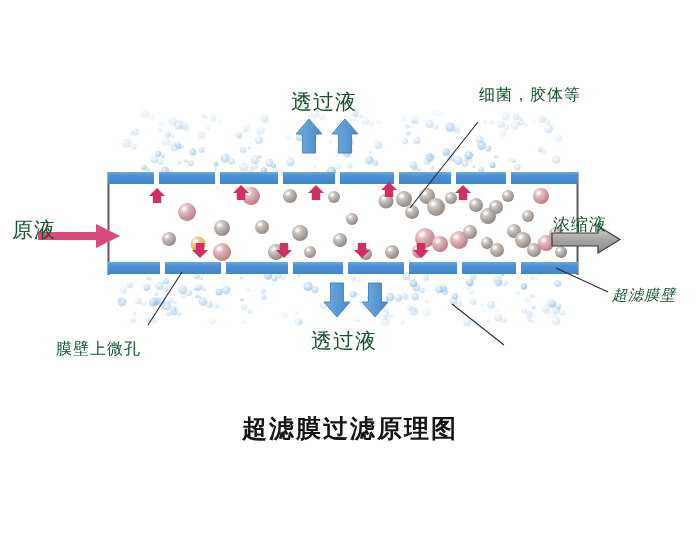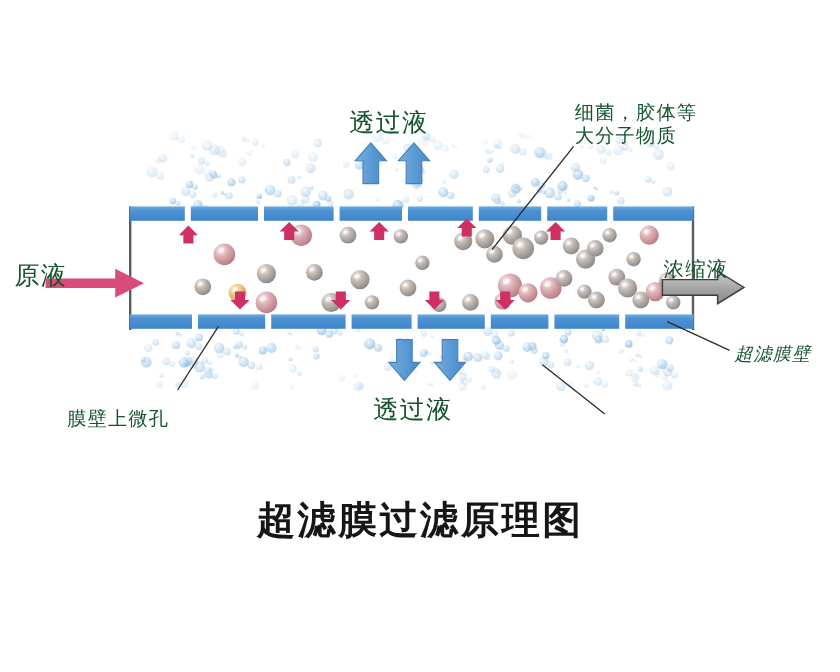--- a/index.html
+++ b/index.html
@@ -31,32 +31,32 @@
     position: absolute;
     white-space: nowrap;
     font-family: "Liberation Serif", "DejaVu Serif", serif;
     color: #14532d;
     letter-spacing: 1px;
   }
   .lbl-feed      { left: 12px;  top: 216px; font-size: 21px; }
   .lbl-perm-top  { left: 291px; top: 88px;  font-size: 21px; }
   .lbl-perm-bot  { left: 311px; top: 327px; font-size: 21px; }
   .lbl-conc      { left: 553px; top: 213px; font-size: 17px; }
-  .lbl-macro     { left: 479px; top: 85px;  font-size: 16px; line-height: 19px; }
+  .lbl-macro     { left: 479px; top: 85px;  font-size: 16px; line-height: 19px; text-align: right; }
   .lbl-macro span { display: block; }
   .lbl-pore      { left: 56px;  top: 325px; font-size: 16px; margin-top: 14px; }
   .lbl-wall      { left: 612px; top: 286px; font-size: 15px; font-style: italic; }
   .lbl-water     { left: 508px; top: 339px; font-size: 15px; }
   .lbl-title {
     position: absolute;
     left: 0; top: 412px;
     width: 700px;
     text-align: center;
     font-family: "DejaVu Sans", "Liberation Sans", sans-serif;
-    font-size: 32px;
+    font-size: 25px;
     font-weight: bold;
     letter-spacing: 2px;
     color: #161616;
   }
 </style>
 </head>
 <body>
 
 <div id="diagram-root">
 
@@ -717,21 +717,20 @@
   <div class="lbl lbl-feed">原液</div>
 
   <div class="lbl lbl-perm-top">透过液</div>
 
   <div class="lbl lbl-perm-bot">透过液</div>
 
   <div class="lbl lbl-conc">浓缩液</div>
 
   <div class="lbl lbl-macro">
     <span>细菌，胶体等</span>
-    <span>大分子物质</span>
   </div>
 
   <div class="lbl lbl-pore">膜壁上微孔</div>
 
   <div class="lbl lbl-wall">超滤膜壁</div>
 
 
   <div class="lbl-title">超滤膜过滤原理图</div>
 
 </div>

